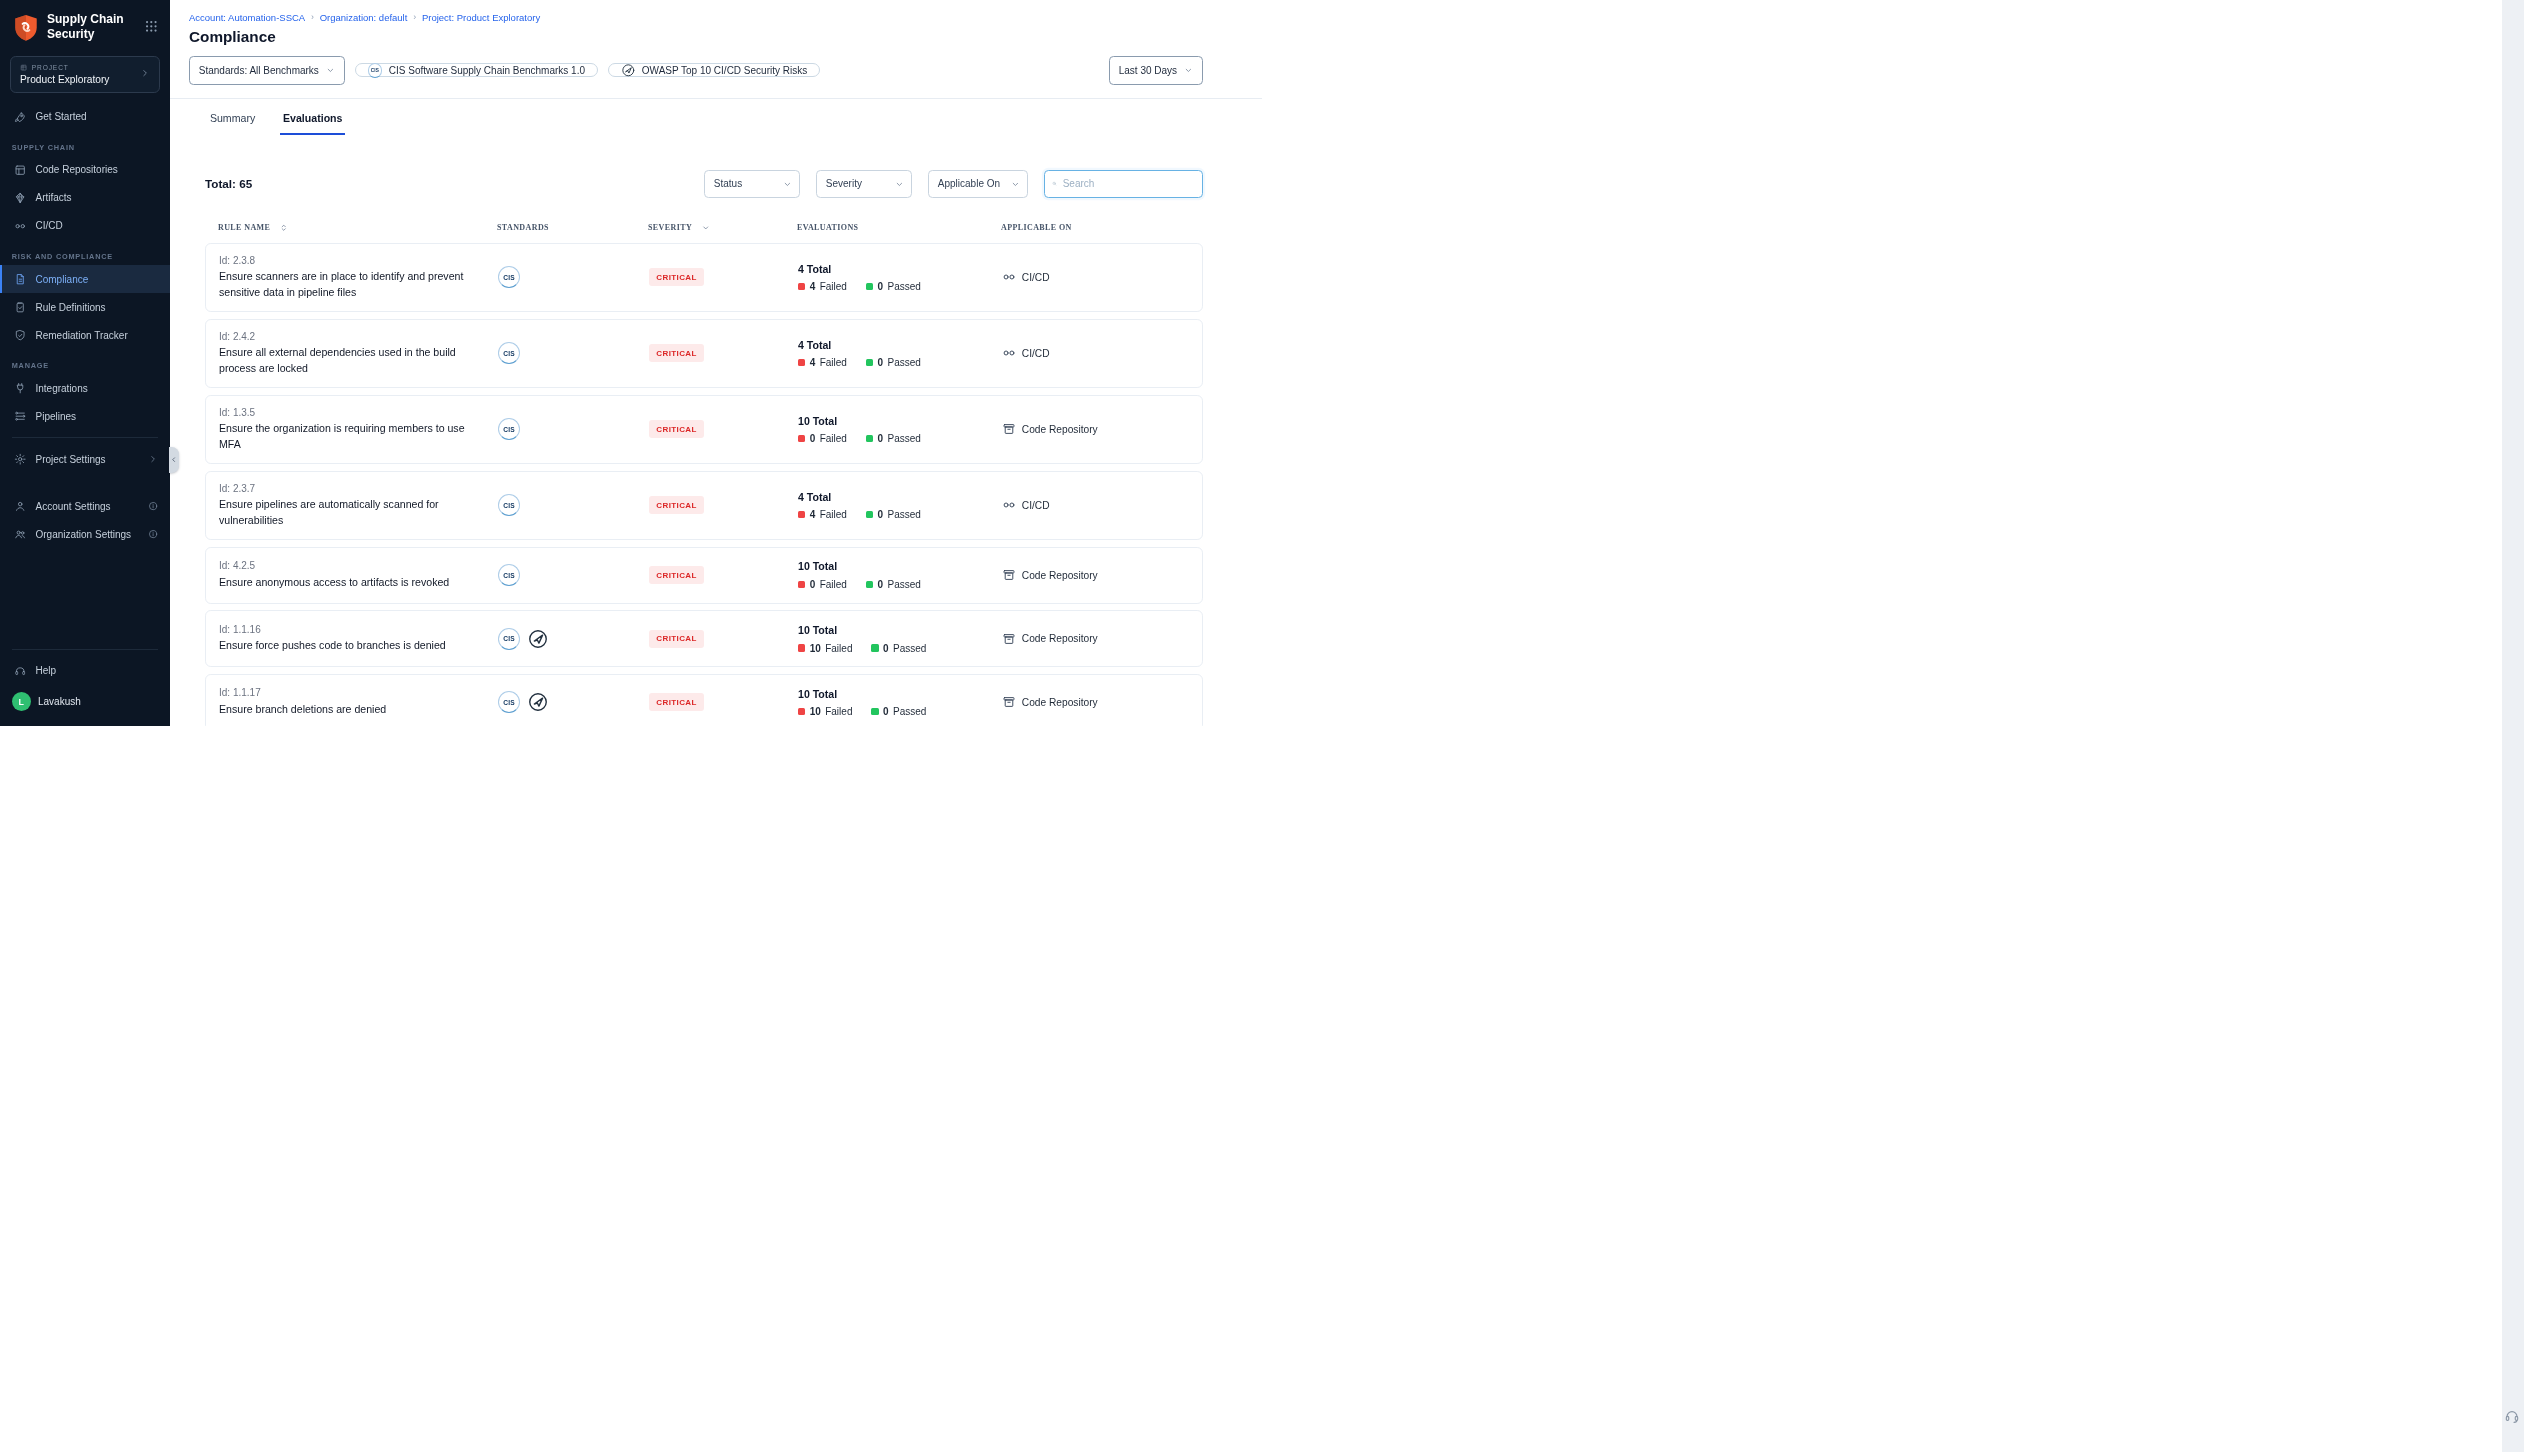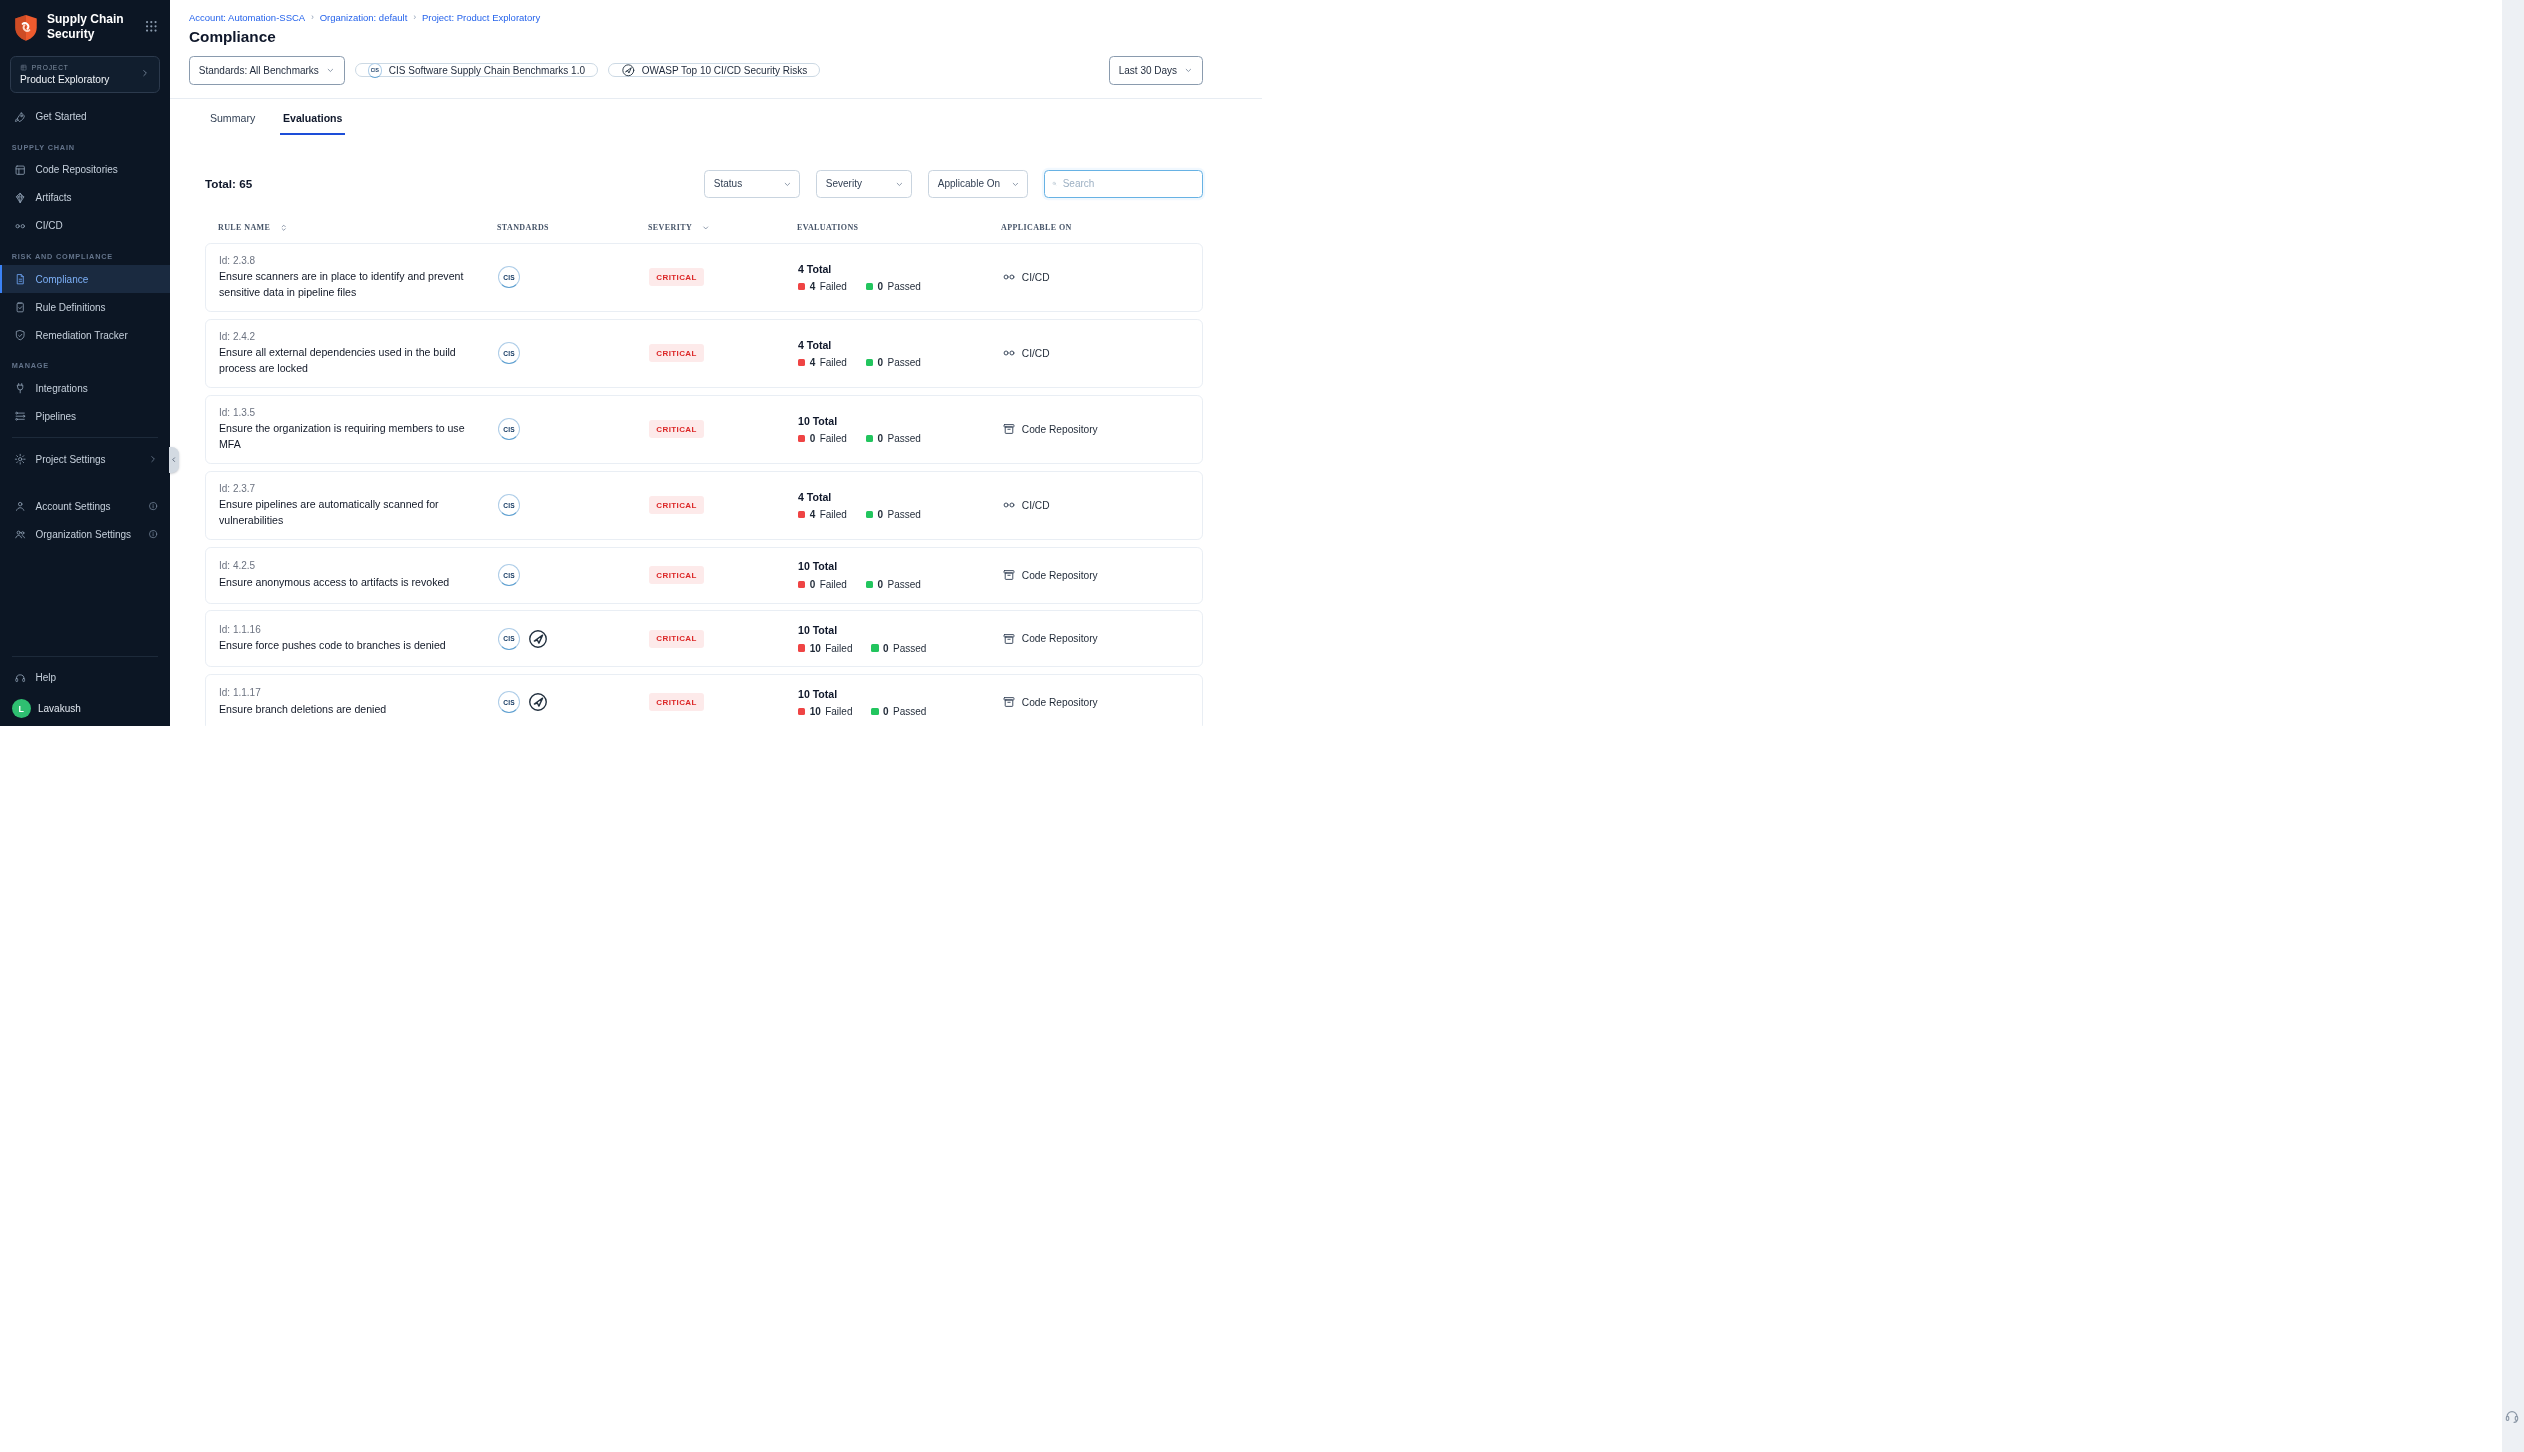--- a/index.html
+++ b/index.html
@@ -28,21 +28,21 @@
   .nav-item { height:28px; display:flex; align-items:center; gap:8.8px; padding:0 11.7px; font-size:10px; color:#c6d0dc; border-left:2.2px solid transparent; }
   .nav-item .nico { width:13px; height:13px; color:#8fa0b4; display:flex; align-items:center; justify-content:center; flex:0 0 auto; }
   .nav-item .nico svg { width:12.4px; height:12.4px; stroke:currentColor; fill:none; stroke-width:1.6; stroke-linecap:round; stroke-linejoin:round; }
   .nav-item.active { background:#1a2a40; border-left-color:#3b82f6; color:#7db0f7; }
   .nav-item.active .nico { color:#6ea5f5; }
   .nav-item .trail { margin-left:auto; color:#7c8da1; display:flex; }
   .nav-item .trail svg { width:10.2px; height:10.2px; stroke:currentColor; fill:none; stroke-width:1.7; stroke-linecap:round; stroke-linejoin:round; }
   .nav-section { padding:11.7px 11.7px 4.4px; font-size:7.3px; letter-spacing:0.8px; color:#64748b; text-transform:uppercase; font-weight:700; }
   .sb-divider { height:0.7px; background:#1d2a3a; margin:7.3px 11.7px; }
 
-  .sb-bottom { margin-top:auto; padding-bottom:2px; }
+  .sb-bottom { margin-top:auto; padding-bottom:9px; }
   .avatar-row { display:flex; align-items:center; gap:7.3px; padding:7.3px 11.7px 5.8px; }
   .avatar { width:19px; height:19px; border-radius:50%; background:#2fbf71; color:#fff; font-size:8.8px; font-weight:700; display:flex; align-items:center; justify-content:center; }
   .avatar-name { color:#e2e8f0; font-size:10px; }
 
   .collapse-tab { position:absolute; right:-8.8px; top:447px; width:9.5px; height:26px; background:#d3dae2; border-radius:0 7.3px 7.3px 0; display:flex; align-items:center; justify-content:center; color:#334155; z-index:20; box-shadow:0 0.7px 2.2px rgba(15,23,42,.25); }
   .collapse-tab svg { width:7.3px; height:7.3px; stroke:currentColor; fill:none; stroke-width:2.2; stroke-linecap:round; stroke-linejoin:round; }
 
   
   .main { flex:1; display:flex; flex-direction:column; background:#ffffff; position:relative; overflow:hidden; }
   .main-head { padding:11.7px 59px 0 19px; }

